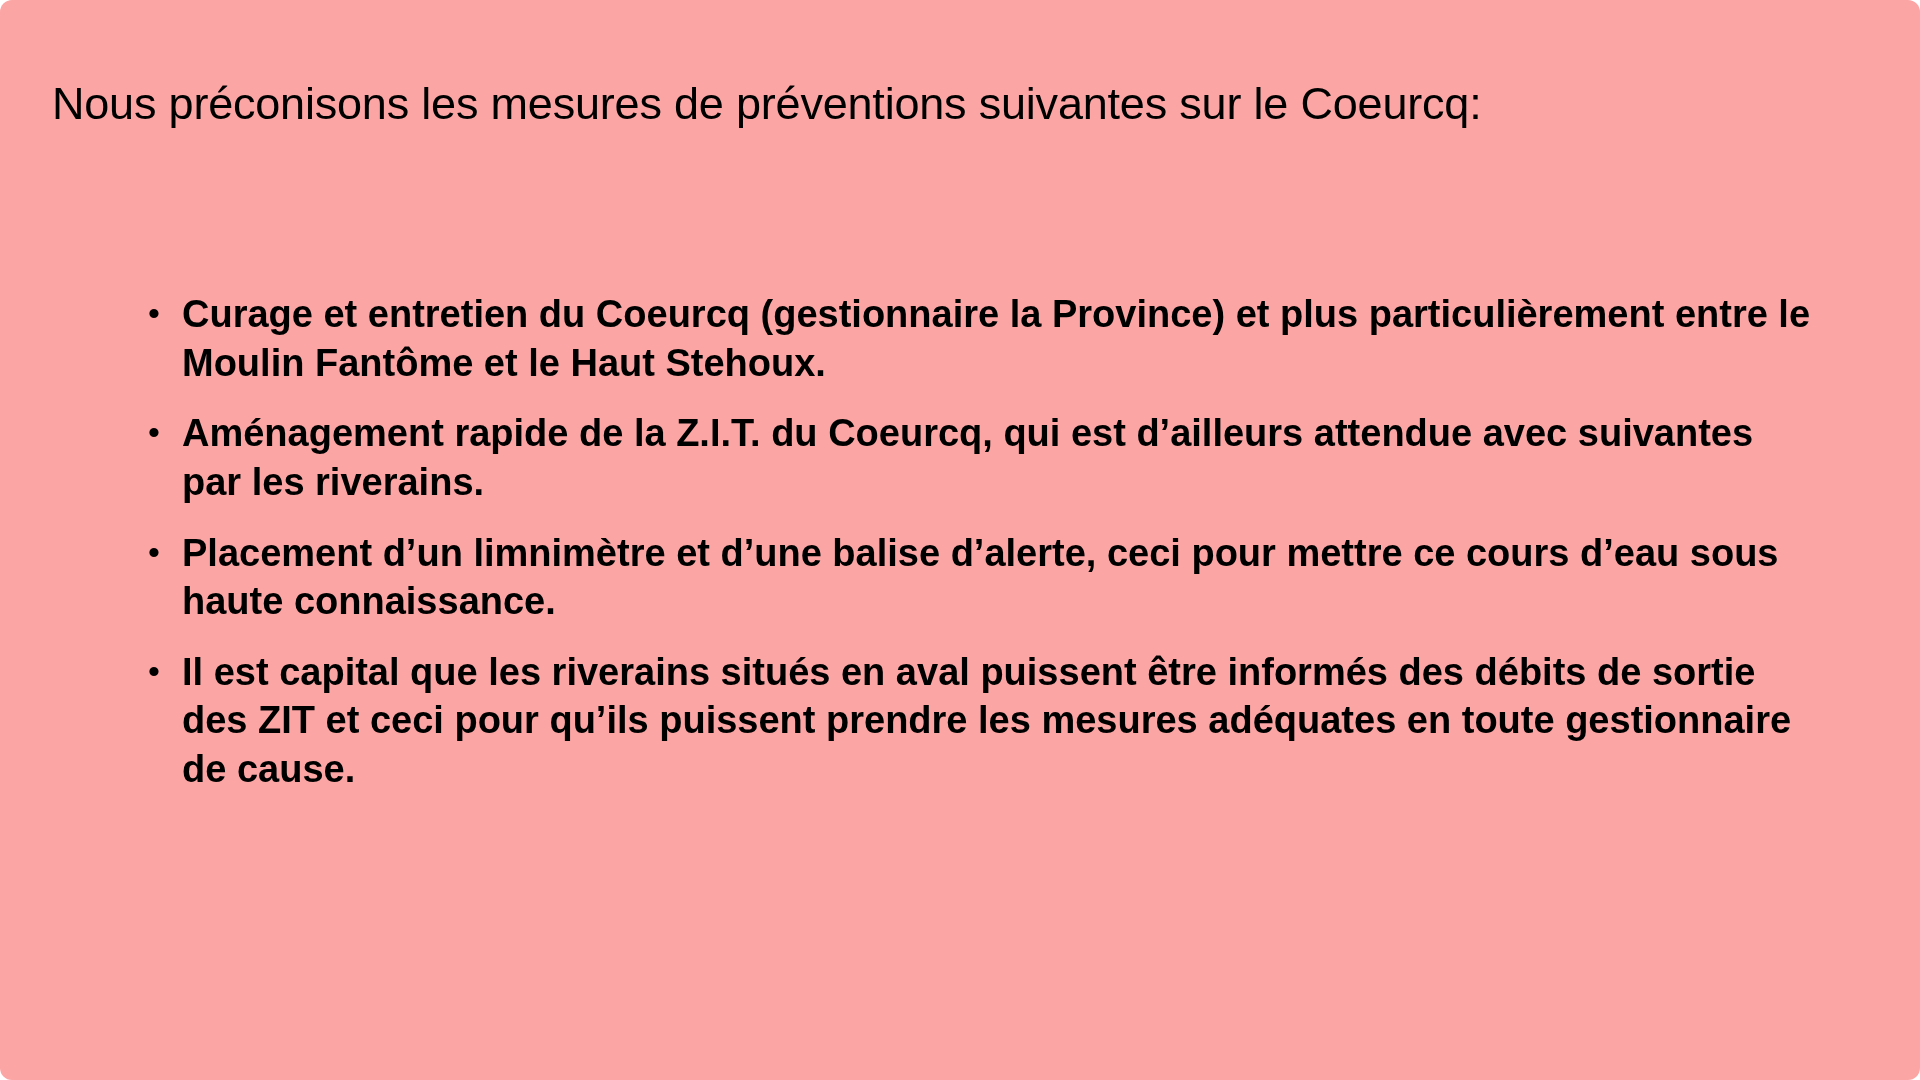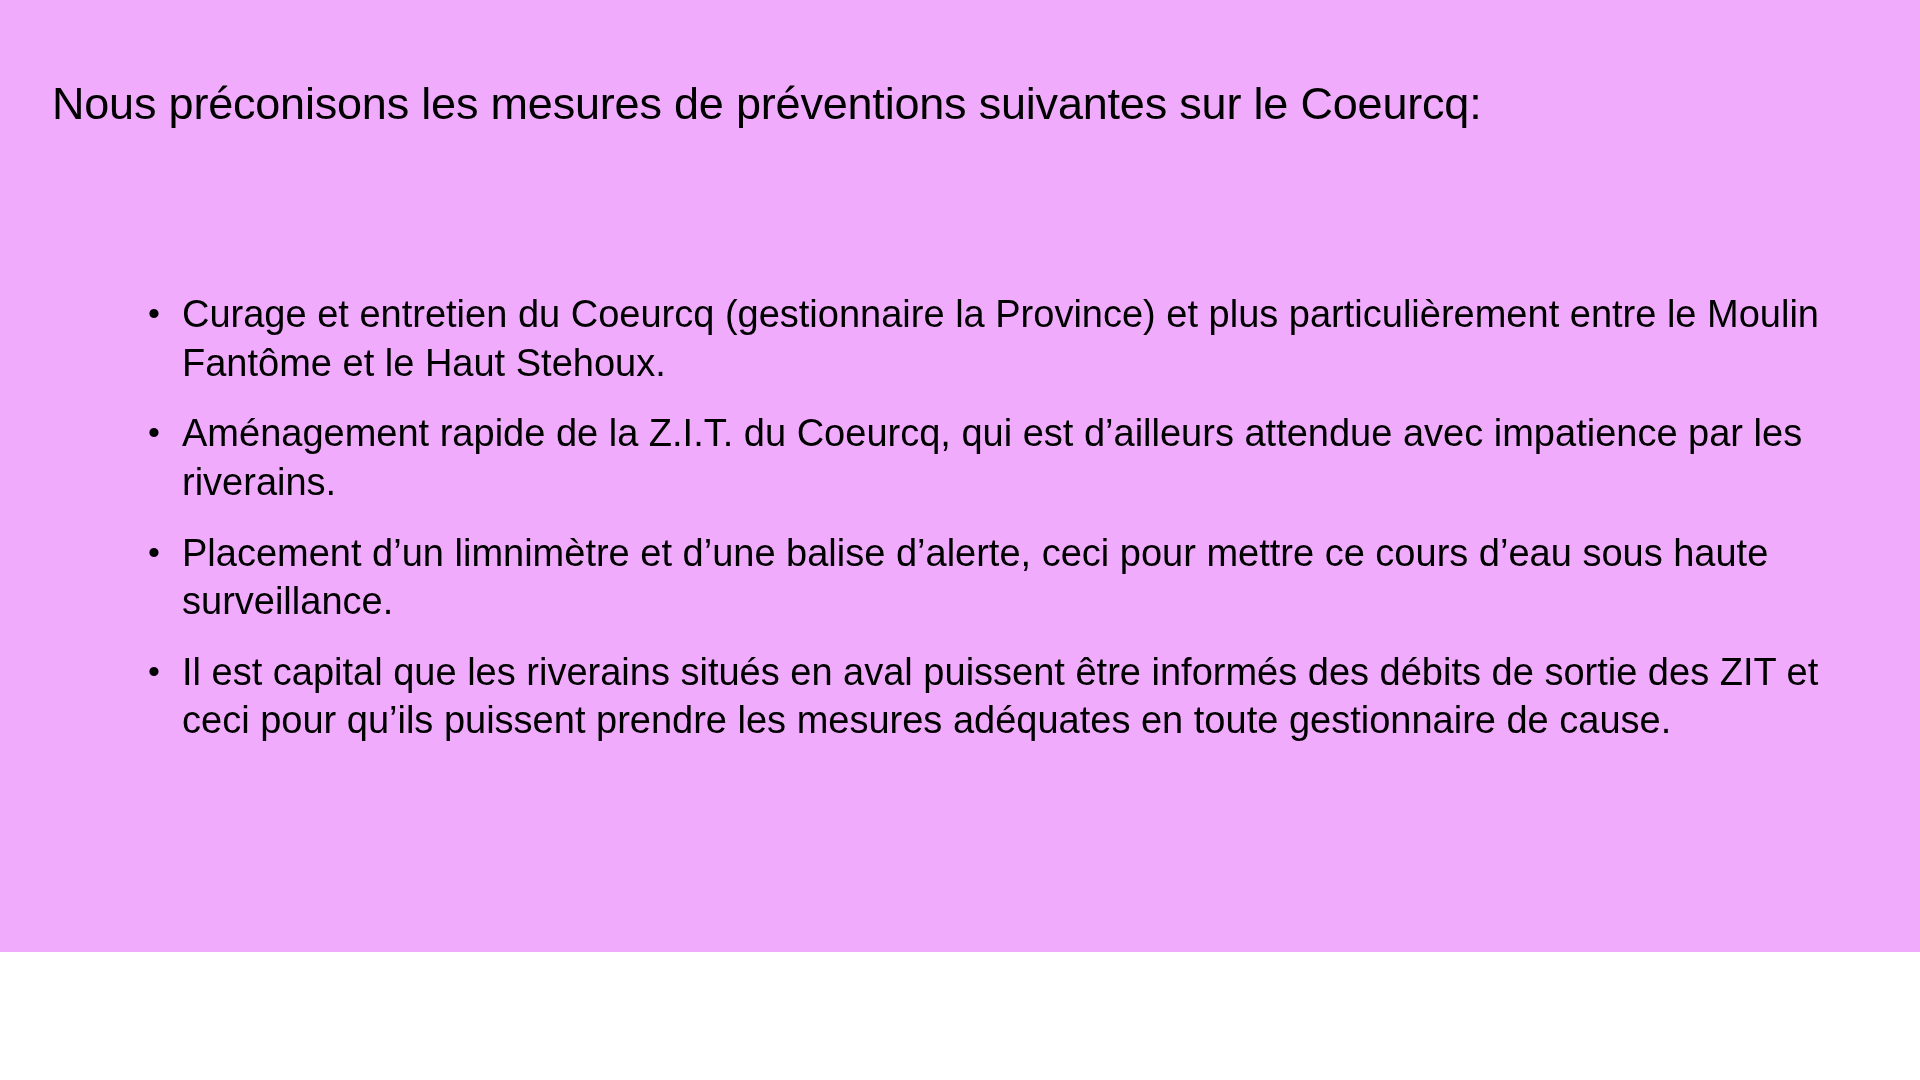--- a/index.html
+++ b/index.html
@@ -10,23 +10,24 @@
     width: 1920px;
     height: 1080px;
     background: #ffffff;
     font-family: "Liberation Sans", sans-serif;
     color: #000000;
     overflow: hidden;
   }
   .slide {
     position: relative;
     width: 1920px;
-    height: 952px;
-    background: #f0abfc;
+    height: 1080px;
+    background: #fca5a5;
     box-sizing: border-box;
+    border-radius: 12px;
   }
   .slide-title {
     position: absolute;
     left: 52px;
     top: 78px;
     width: 1790px;
     font-size: 45px;
     line-height: 1.15;
     font-weight: 400;
     letter-spacing: -0.2px;
@@ -56,41 +57,42 @@
   .bullet-item .bullet-dot {
     position: absolute;
     left: 8px;
     top: 0;
     font-size: 34px;
     line-height: 1.4;
     color: #000000;
   }
   .bullet-text {
     display: block;
+    font-weight: bold;
   }
 </style>
 </head>
 <body>
 
 <div class="slide">
 
   <div class="slide-title">Nous préconisons les mesures de préventions suivantes sur le Coeurcq:</div>
 
   <ul class="bullet-list">
     <li class="bullet-item">
       <span class="bullet-dot">•</span>
       <span class="bullet-text">Curage et entretien du Coeurcq (gestionnaire la Province) et plus particulièrement entre le Moulin Fantôme et le Haut Stehoux.</span>
     </li>
     <li class="bullet-item">
       <span class="bullet-dot">•</span>
-      <span class="bullet-text">Aménagement rapide de la Z.I.T. du Coeurcq, qui est d’ailleurs attendue avec impatience par les riverains.</span>
+      <span class="bullet-text">Aménagement rapide de la Z.I.T. du Coeurcq, qui est d’ailleurs attendue avec suivantes par les riverains.</span>
     </li>
     <li class="bullet-item">
       <span class="bullet-dot">•</span>
-      <span class="bullet-text">Placement d’un limnimètre et d’une balise d’alerte, ceci pour mettre ce cours d’eau sous haute surveillance.</span>
+      <span class="bullet-text">Placement d’un limnimètre et d’une balise d’alerte, ceci pour mettre ce cours d’eau sous haute connaissance.</span>
     </li>
     <li class="bullet-item">
       <span class="bullet-dot">•</span>
       <span class="bullet-text">Il est capital que les riverains situés en aval puissent être informés des débits de sortie des ZIT et ceci pour qu’ils puissent prendre les mesures adéquates en toute gestionnaire de cause.</span>
     </li>
   </ul>
 
 </div>
 
 </body></html>

